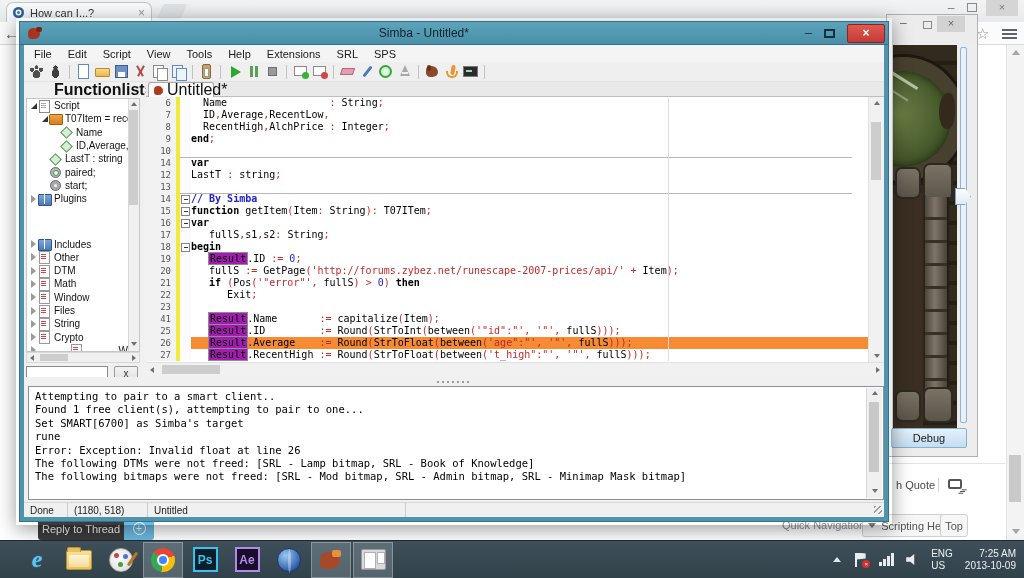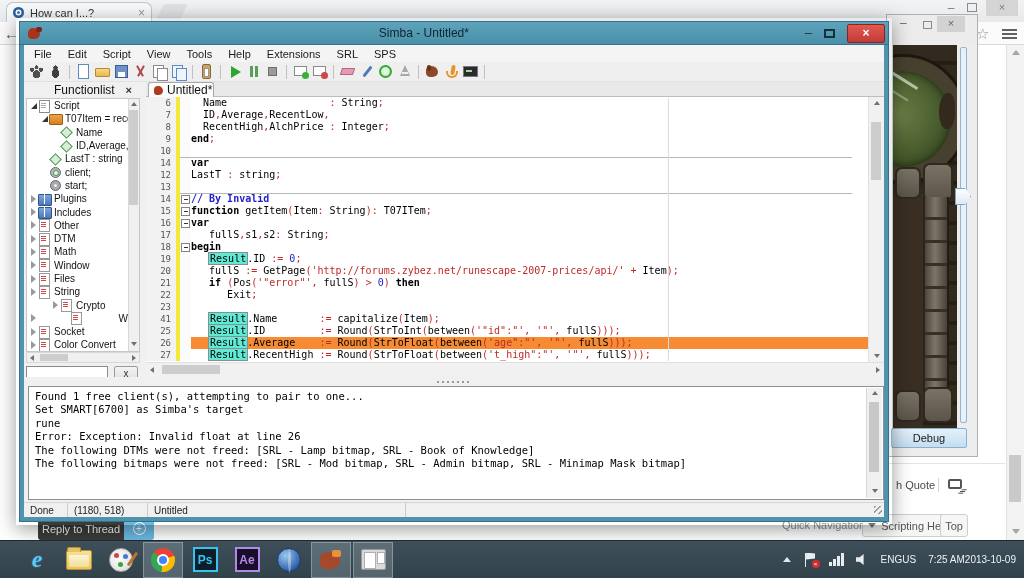--- a/index.html
+++ b/index.html
@@ -119,21 +119,21 @@
   .i-font::after { left:6px; top:9px; width:6px; height:2px; background:#efefef; }
   .i-dog::before { left:2px; top:3px; width:12px; height:11px; background:#8a4a2a; border-radius:40% 60% 50% 40%; }
   .i-dog::after { left:3px; top:2px; width:4px; height:6px; background:#6a3218; border-radius:2px; }
   .i-hook::before { left:8px; top:2px; width:4px; height:10px; background:#e8952a; border-radius:2px; transform:rotate(10deg); }
   .i-hook::after { left:3px; bottom:2px; width:8px; height:5px; border:2px solid #e8952a; border-top:none; border-radius:0 0 7px 7px; }
   .i-screen::before { inset:3px 1px; background:#2a2a30; border:1px solid #777; }
   .i-screen::after { left:4px; top:7px; width:6px; height:2px; background:#8fe88f; }
 
   
   #fl-header { left:24px; top:82px; width:118px; height:15px; background:#f0f0f0; display:flex; align-items:center; }
-  #fl-title { font-weight:normal; font-size:12px; color:#111; margin-left:30px; flex:1; }
+  #fl-title { font-weight:bold; font-size:16px; color:#111; margin-left:30px; flex:1; }
   #fl-close { font-size:11px; font-weight:bold; color:#333; margin-right:10px; }
   #fl-tree { left:26px; top:98px; width:114px; height:254px; background:#fff; border:1px solid #c6c6c6; overflow:hidden; }
   .tree-row { height:13.3px; display:flex; align-items:center; font-size:10px; color:#111; white-space:nowrap; }
   .tr-arrow { width:9px; flex:none; display:flex; align-items:center; justify-content:center; }
   .arr-open { width:0; height:0; border-bottom:6px solid #333; border-left:6px solid transparent; }
   .arr-closed { width:0; height:0; border-top:4px solid transparent; border-bottom:4px solid transparent; border-left:5px solid #9a9a9a; }
   .ticon { width:13px; height:12px; position:relative; flex:none; margin-right:3px; }
   .ticon::before, .ticon::after { content:""; position:absolute; }
   .t-page::before { left:1px; top:0; width:9px; height:11px; background:#fff; border:1px solid #8a8a8a; }
   .t-page::after { left:3px; top:3px; width:5px; height:1px; background:#aaa; box-shadow:0 2px 0 #aaa, 0 4px 0 #aaa; }
@@ -155,37 +155,37 @@
   .sb-arrow-down { width:0; height:0; border-left:3.5px solid transparent; border-right:3.5px solid transparent; border-top:4px solid #707070; }
   .sb-arrow-left { width:0; height:0; border-top:3.5px solid transparent; border-bottom:3.5px solid transparent; border-right:4px solid #707070; }
   .sb-arrow-right { width:0; height:0; border-top:3.5px solid transparent; border-bottom:3.5px solid transparent; border-left:4px solid #707070; }
   #fl-search { left:26px; top:366px; width:82px; height:16px; background:#fff; border:1px solid #8a8a8a; font-size:10px; padding:0 3px; font-family:"Liberation Sans",sans-serif; }
   #fl-clear { left:114px; top:366px; width:24px; height:16px; background:linear-gradient(#f4f4f4,#dedede); border:1px solid #9a9a9a; border-radius:2px; font-size:10px; color:#333; text-align:center; line-height:14px; }
 
   
   #ed-tabbar { left:146px; top:82px; width:738px; height:15px; background:#e9e9e9; border-bottom:1px solid #bdbdbd; }
   #ed-tab { left:148px; top:82px; width:66px; height:15px; background:#fcfcfc; border:1px solid #a8a8a8; border-bottom:none; border-radius:3px 3px 0 0; display:flex; align-items:center; }
   #ed-tab-icon { width:9px; height:9px; margin:0 4px 0 5px; background:#b03a20; border-radius:45% 55% 50% 35%; flex:none; }
-  #ed-tab-label { font-size:12px; color:#111; }
+  #ed-tab-label { font-size:16px; color:#111; }
   #ed-code { left:146px; top:97px; width:722px; height:265px; background:#fff; overflow:hidden; }
   .code-row { display:flex; height:12px; line-height:12px; font-family:"DejaVu Sans Mono", monospace; font-size:10px; white-space:pre; }
   .code-row.hl .ctext { background:#f68b33; }
   .cgut { width:30px; flex:none; background:#f2f2f2; color:#555; text-align:right; padding-right:5px; font-size:9px; }
   .cybar { width:4px; flex:none; background:#f2e93c; }
   .cfold { width:11px; flex:none; display:flex; align-items:center; justify-content:center; background:#fbfbfb; }
   .fold-box { width:9px; height:9px; background:#fff; border:1px solid #848484; position:relative; }
   .fold-box::after { content:""; position:absolute; left:1.5px; top:3px; width:4px; height:1px; background:#333; }
   .ctext { flex:1; color:#000; }
   .seg-n { color:#000; }
   .seg-k { color:#000; font-weight:bold; }
   .seg-y { color:#bf2b2b; }
   .seg-s { color:#bf2b2b; }
   .seg-b { color:#2222cc; }
   .seg-c { color:#2222cc; font-weight:bold; }
-  .seg-R { background:#5eead4; border:1px solid #8c8c8c; padding:0 1px; margin:0 -1px; }
+  .seg-R { background:#a21caf; border:1px solid #8c8c8c; padding:0 1px; margin:0 -1px; }
   .ed-divider { position:absolute; left:34px; right:16px; height:1px; background:#b6b6b6; }
   #ed-margin { left:668px; top:98px; width:1px; height:263px; background:#dcdcdc; }
   #ed-vscroll { left:868px; top:97px; width:16px; height:265px; background:#f1f1f1; border-left:1px solid #e0e0e0; }
   #ed-vthumb { left:871px; top:122px; width:10px; height:58px; background:#cdcdcd; }
   #ed-hscroll { left:146px; top:362px; width:738px; height:15px; background:#f1f1f1; border-top:1px solid #e0e0e0; }
   #ed-hthumb { left:162px; top:365px; width:58px; height:9px; background:#cdcdcd; }
   #splitter { left:24px; top:377px; width:860px; height:9px; background:#f0f0f0; display:flex; align-items:center; justify-content:center; }
   #splitter-grip { width:34px; height:2px; background:repeating-linear-gradient(90deg,#9a9a9a 0 2px, transparent 2px 5px); }
 
   
@@ -233,21 +233,21 @@
   
   #tray { margin-left:auto; display:flex; align-items:center; height:100%; padding-right:8px; }
   #tray-caret { width:0; height:0; border-left:4px solid transparent; border-right:4px solid transparent; border-bottom:5px solid #dfe5e8; margin-right:14px; }
   #tray-flag { width:12px; height:14px; position:relative; margin-right:12px; }
   #tray-flag::before { content:""; position:absolute; left:0; top:0; width:1.5px; height:14px; background:#e8ecef; }
   #tray-flag::after { content:""; position:absolute; left:1.5px; top:0; width:9px; height:7px; background:#e8ecef; clip-path:polygon(0 0, 100% 15%, 100% 85%, 0 100%); }
   #tray-flag .err { position:absolute; right:-3px; bottom:-1px; width:8px; height:8px; border-radius:50%; background:#d03030; color:#fff; font-size:6px; line-height:8px; text-align:center; }
   #tray-signal { display:flex; align-items:flex-end; gap:1px; margin-right:12px; }
   #tray-signal span { width:3px; background:#e8ecef; display:block; }
   #tray-speaker { width:13px; height:12px; background:#e8ecef; clip-path:polygon(0 32%, 32% 32%, 62% 4%, 62% 96%, 32% 68%, 0 68%); margin-right:12px; }
-  .tray-col { display:flex; flex-direction:row; justify-content:center; color:#eef2f4; font-size:10px; line-height:12px; }
+  .tray-col { display:flex; flex-direction:column; justify-content:center; color:#eef2f4; font-size:10px; line-height:12px; }
   #tray-lang { margin-right:12px; text-align:left; }
   #tray-clock { text-align:right; }
 </style>
 </head>
 <body>
 
 <div id="screen">
 
   <div class="abs" id="tabstrip"></div>
   <div class="abs" id="btab">
@@ -393,35 +393,35 @@
         <span class="tr-label">ID,Average,</span>
       </div>
       <div class="tree-row" style="padding-left: 13px;">
         <span class="tr-arrow"></span>
         <span class="ticon t-diamond"></span>
         <span class="tr-label">LastT : string</span>
       </div>
       <div class="tree-row" style="padding-left: 13px;">
         <span class="tr-arrow"></span>
         <span class="ticon t-func"></span>
-        <span class="tr-label">client;</span>
+        <span class="tr-label">paired;</span>
       </div>
       <div class="tree-row" style="padding-left: 13px;">
         <span class="tr-arrow"></span>
         <span class="ticon t-gear"></span>
         <span class="tr-label">start;</span>
       </div>
       <div class="tree-row" style="padding-left: 2px;">
         <span class="tr-arrow">
           <span class="arr-closed"></span>
         </span>
         <span class="ticon t-book"></span>
         <span class="tr-label">Plugins</span>
       </div>
-      <div class="tree-row" style="padding-left: 2px;">
+      <div class="tree-row" style="padding-left: 2px; margin-top: 32px;">
         <span class="tr-arrow">
           <span class="arr-closed"></span>
         </span>
         <span class="ticon t-book"></span>
         <span class="tr-label">Includes</span>
       </div>
       <div class="tree-row" style="padding-left: 2px;">
         <span class="tr-arrow">
           <span class="arr-closed"></span>
         </span>
@@ -456,21 +456,21 @@
         <span class="ticon t-doc"></span>
         <span class="tr-label">Files</span>
       </div>
       <div class="tree-row" style="padding-left: 2px;">
         <span class="tr-arrow">
           <span class="arr-closed"></span>
         </span>
         <span class="ticon t-doc"></span>
         <span class="tr-label">String</span>
       </div>
-      <div class="tree-row" style="padding-left: 2px; margin-left: 22px;">
+      <div class="tree-row" style="padding-left: 2px;">
         <span class="tr-arrow">
           <span class="arr-closed"></span>
         </span>
         <span class="ticon t-doc"></span>
         <span class="tr-label">Crypto</span>
       </div>
       <div class="tree-row" style="padding-left: 2px; justify-content: space-between;">
         <span class="tr-arrow">
           <span class="arr-closed"></span>
         </span>
@@ -514,21 +514,21 @@
       <div class="code-row"><span class="cgut">6</span><span class="cybar"></span><span class="cfold"></span><span class="ctext"><span class="seg-n">  Name                 </span><span class="seg-y">: </span><span class="seg-n">String</span><span class="seg-y">;</span></span></div>
       <div class="code-row"><span class="cgut">7</span><span class="cybar"></span><span class="cfold"></span><span class="ctext"><span class="seg-n">  ID</span><span class="seg-y">,</span><span class="seg-n">Average</span><span class="seg-y">,</span><span class="seg-n">RecentLow</span><span class="seg-y">,</span></span></div>
       <div class="code-row"><span class="cgut">8</span><span class="cybar"></span><span class="cfold"></span><span class="ctext"><span class="seg-n">  RecentHigh</span><span class="seg-y">,</span><span class="seg-n">AlchPrice </span><span class="seg-y">: </span><span class="seg-n">Integer</span><span class="seg-y">;</span></span></div>
       <div class="code-row"><span class="cgut">9</span><span class="cybar"></span><span class="cfold"></span><span class="ctext"><span class="seg-k">end</span><span class="seg-y">;</span></span></div>
       <div class="code-row"><span class="cgut">10</span><span class="cybar"></span><span class="cfold"></span><span class="ctext"></span></div>
       <div class="ed-divider" style="top: 60px;"></div>
       <div class="code-row"><span class="cgut">14</span><span class="cybar"></span><span class="cfold"></span><span class="ctext"><span class="seg-k">var</span></span></div>
       <div class="code-row"><span class="cgut">12</span><span class="cybar"></span><span class="cfold"></span><span class="ctext"><span class="seg-n">LastT </span><span class="seg-y">: </span><span class="seg-n">string</span><span class="seg-y">;</span></span></div>
       <div class="code-row"><span class="cgut">13</span><span class="cybar"></span><span class="cfold"></span><span class="ctext"></span></div>
       <div class="ed-divider" style="top: 96px;"></div>
-      <div class="code-row"><span class="cgut">14</span><span class="cybar"></span><span class="cfold"><span class="fold-box"></span></span><span class="ctext"><span class="seg-c">// By Invalid</span></span></div>
+      <div class="code-row"><span class="cgut">14</span><span class="cybar"></span><span class="cfold"><span class="fold-box"></span></span><span class="ctext"><span class="seg-c">// By Simba</span></span></div>
       <div class="code-row"><span class="cgut">15</span><span class="cybar"></span><span class="cfold"><span class="fold-box"></span></span><span class="ctext"><span class="seg-k">function</span><span class="seg-n"> getItem</span><span class="seg-y">(</span><span class="seg-n">Item</span><span class="seg-y">: </span><span class="seg-n">String</span><span class="seg-y">): </span><span class="seg-n">T07ITem</span><span class="seg-y">;</span></span></div>
       <div class="code-row"><span class="cgut">16</span><span class="cybar"></span><span class="cfold"><span class="fold-box"></span></span><span class="ctext"><span class="seg-k">var</span></span></div>
       <div class="code-row"><span class="cgut">17</span><span class="cybar"></span><span class="cfold"></span><span class="ctext"><span class="seg-n">   fullS</span><span class="seg-y">,</span><span class="seg-n">s1</span><span class="seg-y">,</span><span class="seg-n">s2</span><span class="seg-y">: </span><span class="seg-n">String</span><span class="seg-y">;</span></span></div>
       <div class="code-row"><span class="cgut">18</span><span class="cybar"></span><span class="cfold"><span class="fold-box"></span></span><span class="ctext"><span class="seg-k">begin</span></span></div>
       <div class="code-row"><span class="cgut">19</span><span class="cybar"></span><span class="cfold"></span><span class="ctext"><span class="seg-n">   </span><span class="seg-R">Result</span><span class="seg-n">.ID </span><span class="seg-y">:= </span><span class="seg-b">0</span><span class="seg-y">;</span></span></div>
       <div class="code-row"><span class="cgut">20</span><span class="cybar"></span><span class="cfold"></span><span class="ctext"><span class="seg-n">   fullS </span><span class="seg-y">:= </span><span class="seg-n">GetPage</span><span class="seg-y">(</span><span class="seg-s">'http://forums.zybez.net/runescape-2007-prices/api/'</span><span class="seg-y"> + </span><span class="seg-n">Item</span><span class="seg-y">);</span></span></div>
       <div class="code-row"><span class="cgut">21</span><span class="cybar"></span><span class="cfold"></span><span class="ctext"><span class="seg-n">   </span><span class="seg-k">if</span><span class="seg-n"> </span><span class="seg-y">(</span><span class="seg-n">Pos</span><span class="seg-y">(</span><span class="seg-s">'"error"'</span><span class="seg-y">, </span><span class="seg-n">fullS</span><span class="seg-y">) &gt; </span><span class="seg-b">0</span><span class="seg-y">) </span><span class="seg-k">then</span></span></div>
       <div class="code-row"><span class="cgut">22</span><span class="cybar"></span><span class="cfold"></span><span class="ctext"><span class="seg-n">      Exit</span><span class="seg-y">;</span></span></div>
       <div class="code-row"><span class="cgut">23</span><span class="cybar"></span><span class="cfold"></span><span class="ctext"></span></div>
       <div class="code-row"><span class="cgut">41</span><span class="cybar"></span><span class="cfold"></span><span class="ctext"><span class="seg-n">   </span><span class="seg-R">Result</span><span class="seg-n">.Name       </span><span class="seg-y">:= </span><span class="seg-n">capitalize</span><span class="seg-y">(</span><span class="seg-n">Item</span><span class="seg-y">);</span></span></div>
@@ -546,20 +546,21 @@
     <div class="sb-arrow-left" style="position:absolute;left:4px;top:4px;"></div>
     <div class="sb-arrow-right" style="position:absolute;right:4px;top:4px;"></div>
   </div>
   <div class="abs" id="ed-hthumb"></div>
   <div class="abs" id="splitter">
     <div id="splitter-grip"></div>
   </div>
 
   <div class="abs" id="console">
     <div id="con-lines">
+        <div class="con-line">Attempting to pair to a smart client..</div>
         <div class="con-line">Found 1 free client(s), attempting to pair to one...</div>
         <div class="con-line">Set SMART[6700] as Simba's target</div>
         <div class="con-line">rune</div>
         <div class="con-line">Error: Exception: Invalid float at line 26</div>
         <div class="con-line">The following DTMs were not freed: [SRL - Lamp bitmap, SRL - Book of Knowledge]</div>
         <div class="con-line">The following bitmaps were not freed: [SRL - Mod bitmap, SRL - Admin bitmap, SRL - Minimap Mask bitmap]</div>
       </div>
   </div>
   <div class="abs" id="con-vscroll">
     <div class="sb-arrow-up" style="margin:3px auto 0;"></div>

